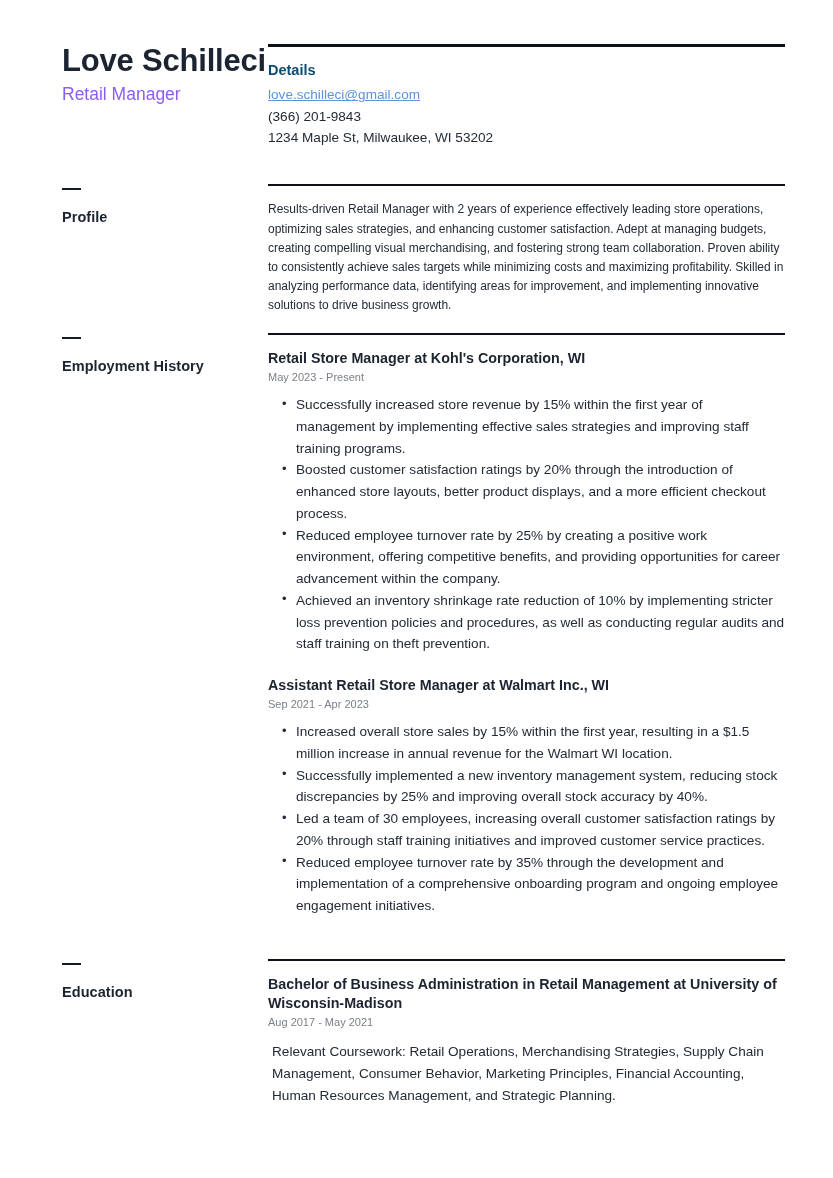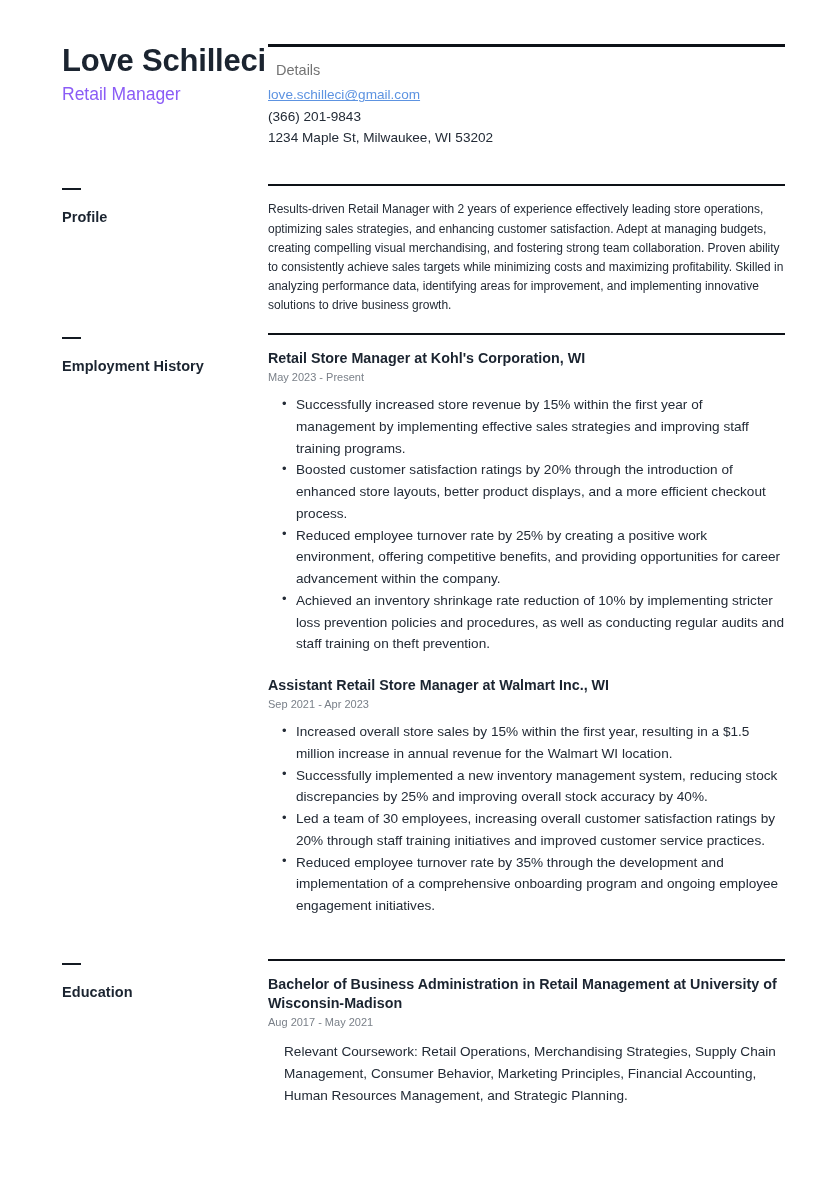--- a/index.html
+++ b/index.html
@@ -82,23 +82,23 @@
     font-size: 14.5px;
     font-weight: 700;
     color: #1b2430;
     line-height: 1.25;
     letter-spacing: 0.05px;
   }
 
   
   .details-heading {
     font-size: 14.5px;
-    font-weight: 400;
-    color: #737373;
-    margin: 0 0 5px 8px;
+    font-weight: 700;
+    color: #0c4a6e;
+    margin: 0 0 5px 0;
     line-height: 1.3;
   }
   .details-line {
     font-size: 13.6px;
     line-height: 1.58;
     color: #232b36;
   }
   .details-link {
     font-size: 13.6px;
     line-height: 1.58;
@@ -128,21 +128,21 @@
   .entry-date {
     font-size: 11px;
     color: #7a8089;
     line-height: 1.45;
     margin: 0 0 8px 0;
   }
   .entry-note {
     font-size: 13.6px;
     line-height: 1.60;
     color: #232b36;
-    margin: 10px 0 0 16px;
+    margin: 10px 0 0 4px;
   }
 
   ul.bullets {
     list-style: none;
     margin: 0;
     padding: 0;
   }
   ul.bullets li {
     position: relative;
     padding-left: 28px;

